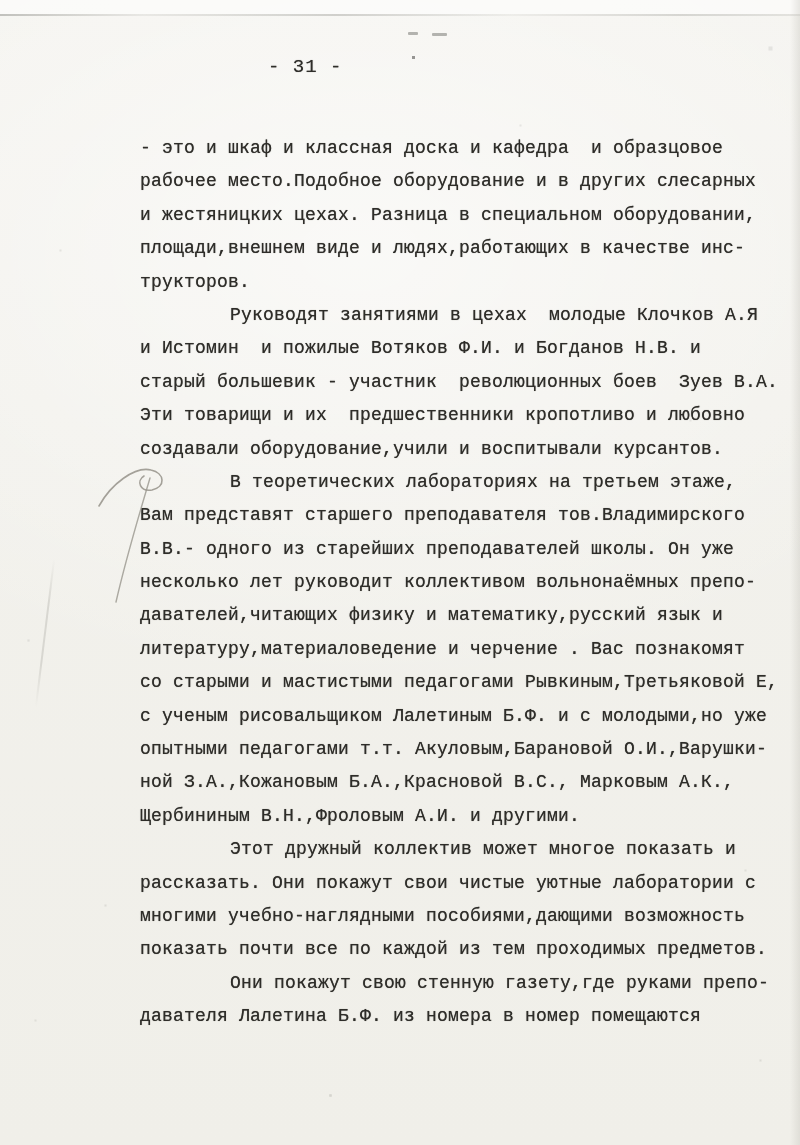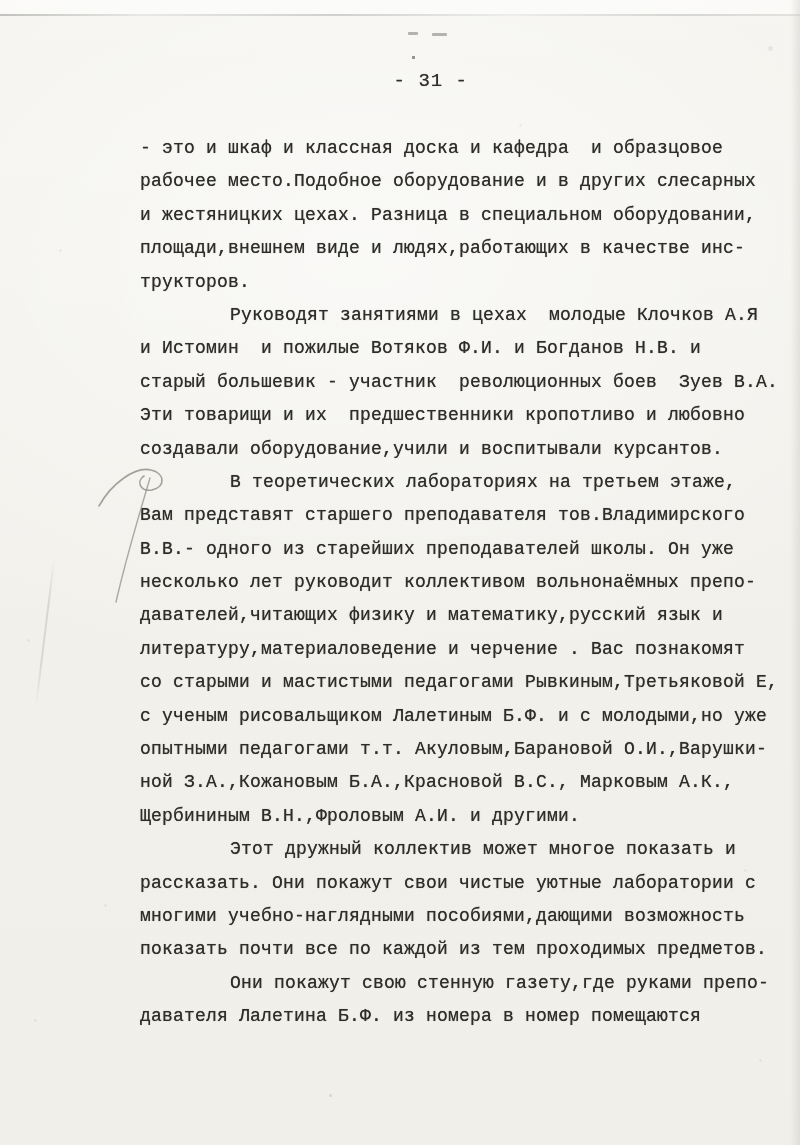--- a/index.html
+++ b/index.html
@@ -31,23 +31,23 @@
     background: linear-gradient(90deg,
       rgba(150,150,145,0.55) 0%,
       rgba(190,190,185,0.25) 18%,
       rgba(160,160,155,0.45) 42%,
       rgba(200,200,195,0.20) 64%,
       rgba(165,165,160,0.40) 85%,
       rgba(185,185,180,0.30) 100%);
   }
   .page-number {
     position: absolute;
-    left: 268px; top: 70px;
+    left: 268px; top: 56px;
     width: 200px;
-    text-align: right;
+    text-align: left;
     font-size: 19px;
     letter-spacing: 1px;
     color: #2f2e2a;
     text-shadow: 0 0 0.7px rgba(47,46,42,0.75);
     white-space: pre;
   }
   .text-block {
     position: absolute;
     left: 140px; top: 132px;
     width: 670px;

